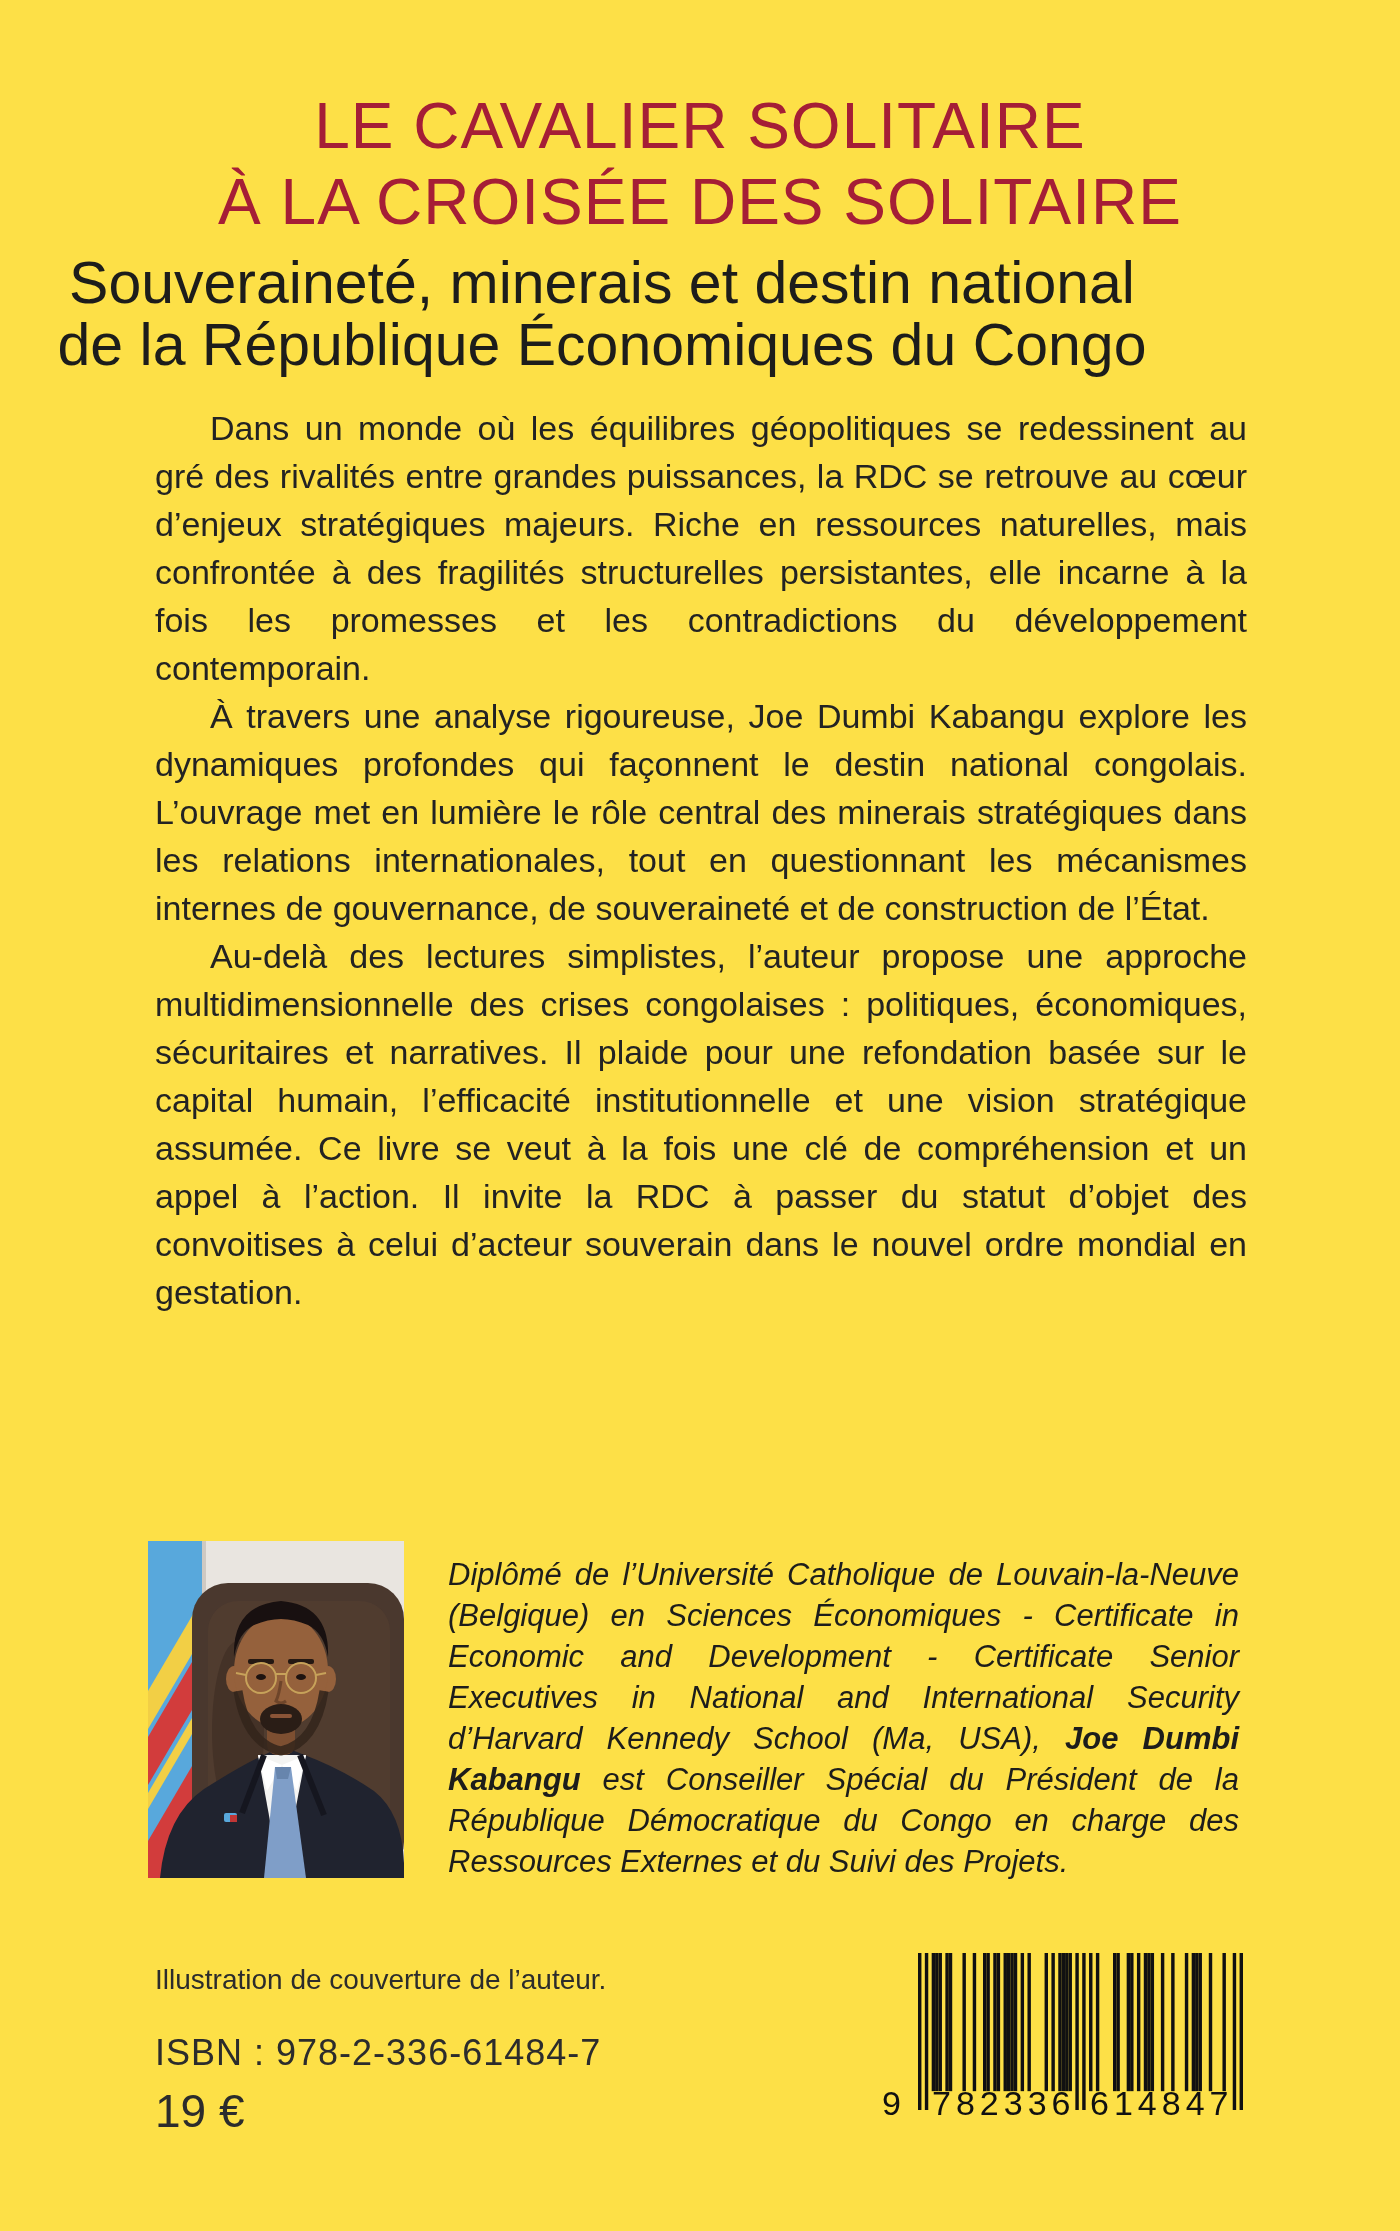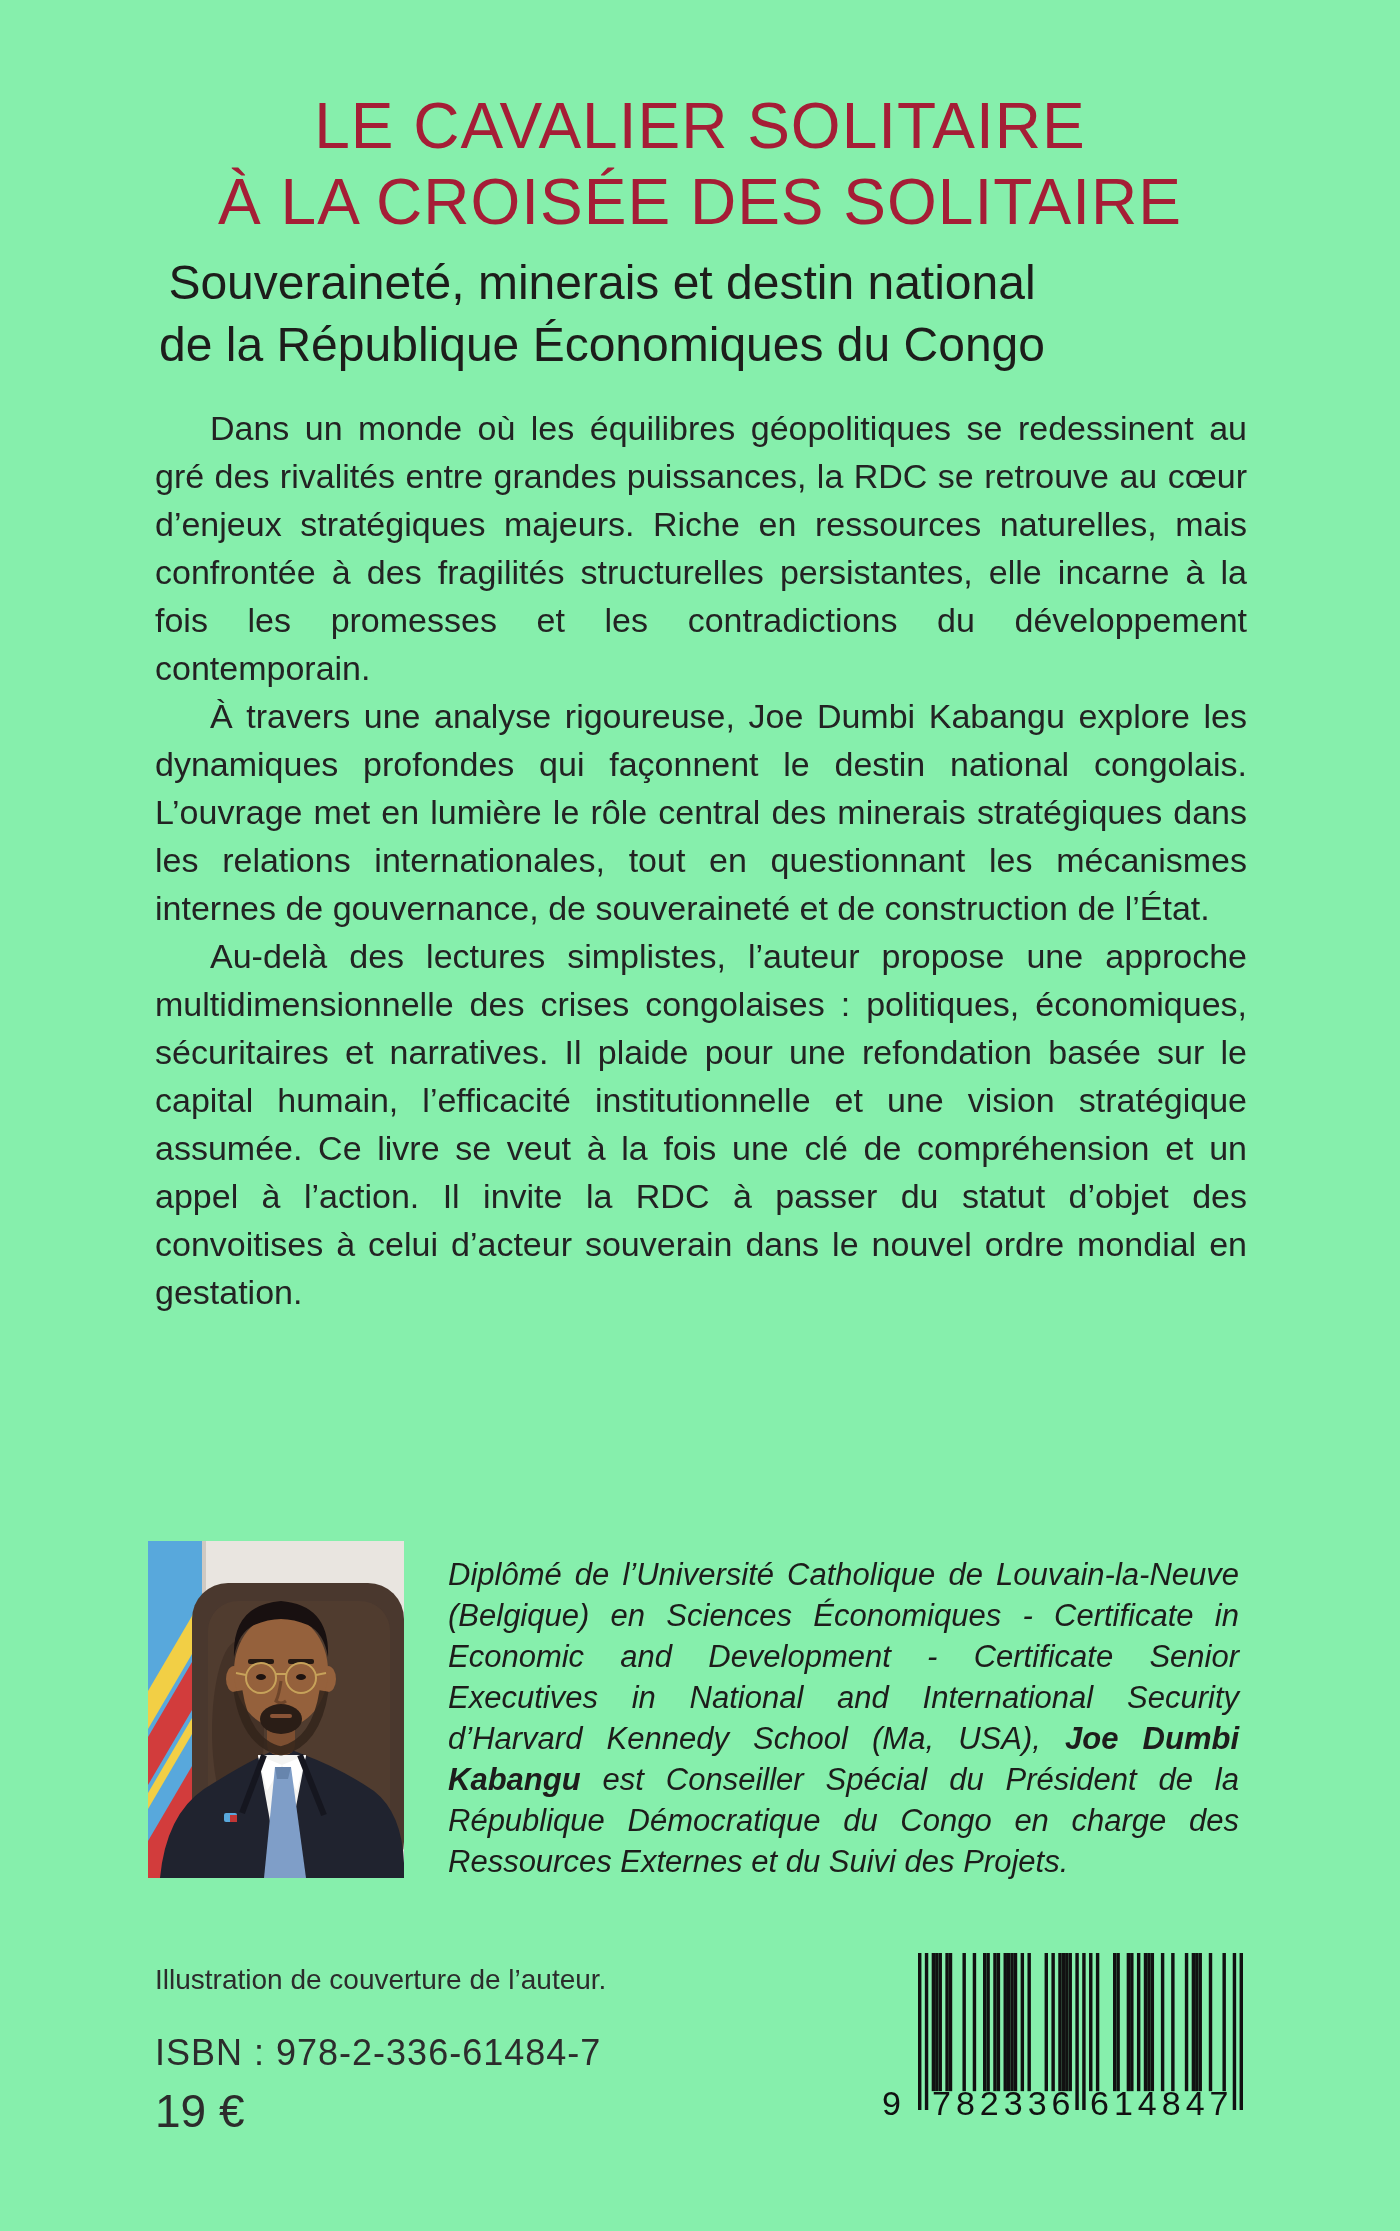--- a/index.html
+++ b/index.html
@@ -1,37 +1,37 @@
 <!DOCTYPE html>
 <html><head>
 <meta charset="utf-8">
 <style>
   html,body{margin:0;padding:0;background:#e0e0e0;}
   #page{
     position:relative;
     width:1400px;height:2231px;
-    background:#86efac;
+    background:#fde047;
     overflow:hidden;
     font-family:"Liberation Sans",sans-serif;
     color:#1e1e1e;
     margin:0 auto;
   }
   .abs{position:absolute;}
   
   #title{
     left:0;top:88px;width:1400px;
     text-align:center;
     font-size:64px;line-height:76px;
     font-weight:400;letter-spacing:1px;
   }
   
   #subtitle{
     left:0;top:252px;width:1204px;
     text-align:center;
-    font-size:48px;line-height:62px;
+    font-size:59px;line-height:62px;
     font-weight:400;color:#1d1d1b;
   }
   
   #synopsis{
     left:155px;top:404px;width:1092px;
     font-size:34px;line-height:48px;
     font-weight:300;color:#232323;
     text-align:justify;
   }
   #synopsis p{margin:0;text-indent:55px;}

